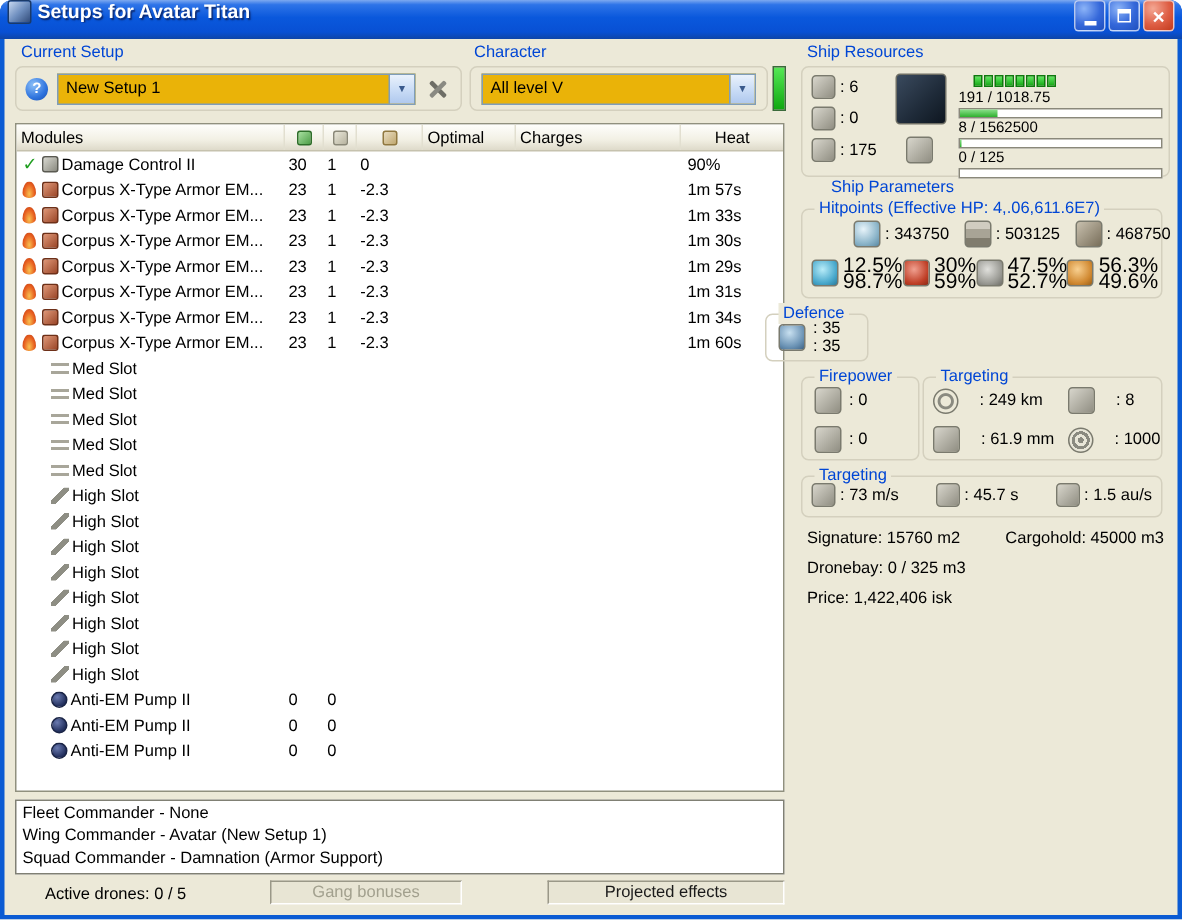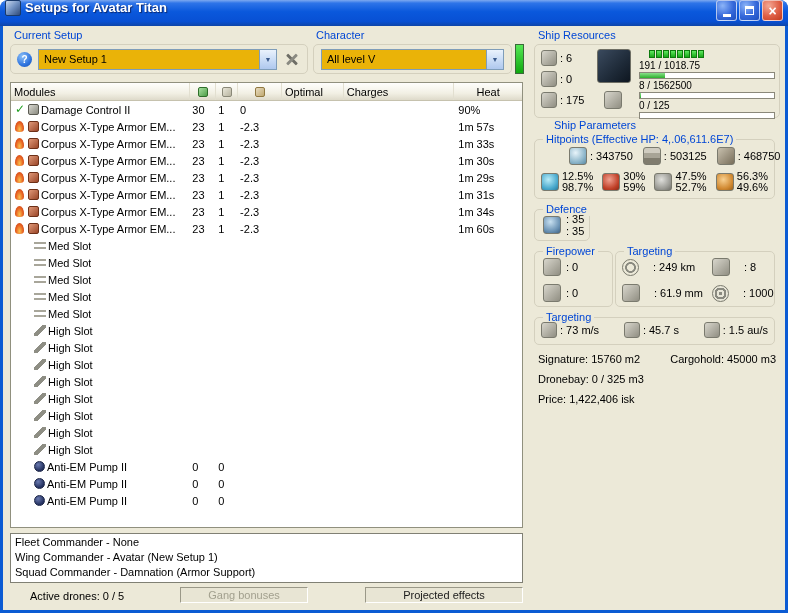--- a/index.html
+++ b/index.html
@@ -127,23 +127,23 @@
   .pic.range  { border-radius:50%; width:17px; height:17px;
     background:radial-gradient(circle,#ECE9D8 0 30%,#8A8A80 36% 48%,#ECE9D8 54%); }
   .pic.sensor { border-radius:50%; width:17px; height:17px;
     background:repeating-radial-gradient(circle,#8A8A80 0 2px,#E8E6D8 2px 4px); }
 
   .g-hit { left:531px; top:113px; width:241px; height:60px; }
   .hp-row { position:absolute; left:6px; top:7px; right:4px; display:flex; align-items:center; gap:3px;padding-left:28px; }
   .hp-row .pv { margin-right:7px; white-space:nowrap; }
   .resist-row { position:absolute; left:6px; right:6px; top:31px; display:flex; justify-content:space-between; }
   .resist { display:flex; align-items:center; gap:3px; }
-  .rstack { display:flex; flex-direction:column; font-size:11px; line-height:11px; }
-
-  .g-def { left:531px; top:183px; width:56px; height:32px; }
+  .rstack { display:flex; flex-direction:column; font-size:14px; line-height:11px; }
+
+  .g-def { left:507px; top:183px; width:69px; height:32px; }
   .def-row { position:absolute; left:8px; top:3px; display:flex; align-items:center; gap:5px; }
   .stack { display:flex; flex-direction:column; line-height:12px; white-space:nowrap; }
 
   .g-cap { left:612px; top:183px; width:160px; height:32px; }
   .cap-row { position:absolute; left:6px; top:4px; right:5px; display:flex; align-items:center; gap:4px; }
   .cap-row .ml { margin-left:auto; }
 
   .g-fire { left:531px; top:225px; width:79px; height:56px; }
   .fp-row { display:flex; align-items:center; gap:5px; margin-left:8px; }
   .fp-row.r1 { margin-top:6px; } .fp-row.r2 { margin-top:8px; }

